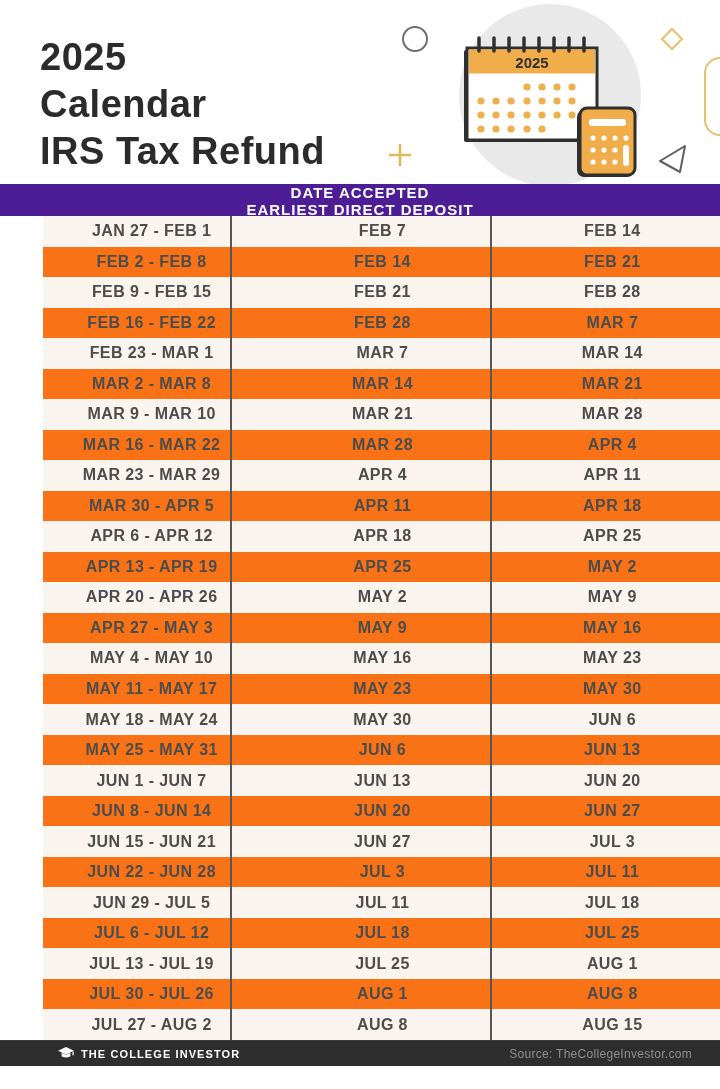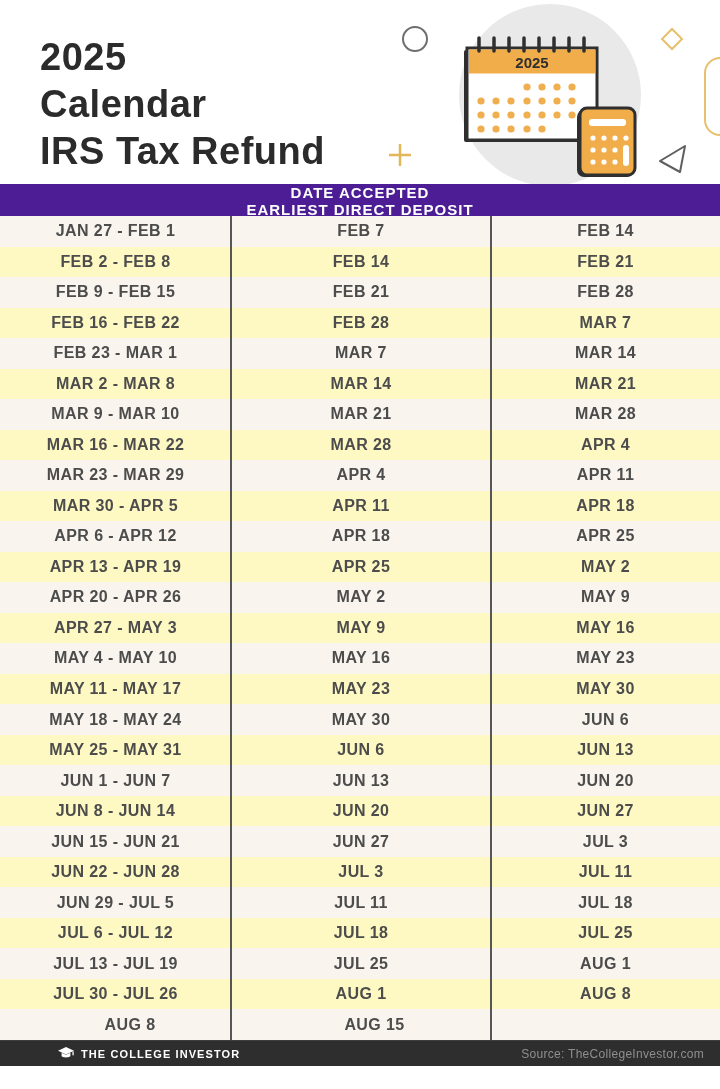--- a/index.html
+++ b/index.html
@@ -21,37 +21,37 @@
   .thead{
     height:32px;background:#4c1d95;display:flex;align-items:center;flex-direction:column;
   }
   .thead .hcell{
     color:#ffffff;font-weight:bold;font-size:15px;letter-spacing:1px;
     text-align:center;
   }
   .c1{width:231px;} .c2{width:260px;} .c3{width:229px;}
   
   .tbody{
-    height:824px;display:flex;flex-direction:column;position:relative;
+    height:824px;display:flex;flex-direction:column;position:relative;padding-left:43px;
   }
   .row{flex:1;display:flex;align-items:center;}
   .row.cream{background:#f9f5ee;}
-  .row.tan{background:#fef9c3;}
+  .row.tan{background:#f97316;}
   .cell{
     text-align:center;font-size:16px;font-weight:600;color:#4c4c4c;
     letter-spacing:.4px;
   }
   .vline{
     position:absolute;top:0;bottom:0;width:2px;background:#565656;
   }
   .vline.v1{left:230px;} .vline.v2{left:490px;}
   
   .footer{
     height:26px;background:#2e2e2e;display:flex;align-items:center;
-    justify-content:space-between;padding:0 16px 0 58px;box-sizing:border-box;
+    justify-content:space-between;padding:0 28px 0 58px;box-sizing:border-box;
     border-top:1px solid #3d3d3d;
   }
   .brand{display:flex;align-items:center;gap:7px;}
   .brand-text{
     color:#ffffff;font-weight:bold;font-size:11px;letter-spacing:1.1px;
   }
   .source{color:#8f8f8f;font-size:12px;letter-spacing:.3px;}
 </style>
 </head>
 <body>
@@ -305,20 +305,21 @@
       <div class="cell c3">AUG 1</div>
     </div>
 
     <div class="row tan">
       <div class="cell c1">JUL 30 - JUL 26</div>
       <div class="cell c2">AUG 1</div>
       <div class="cell c3">AUG 8</div>
     </div>
 
     <div class="row cream">
+      <div class="cell c1">JUL 27 - AUG 2</div>
       <div class="cell c2">AUG 8</div>
       <div class="cell c3">AUG 15</div>
     </div>
   </div>
 
   <div class="footer">
     <div class="brand">
       <svg width="16" height="13" viewBox="0 0 16 13">
         <path d="M8 0 L16 3.8 L8 7.6 L0 3.8 Z" fill="#ffffff"></path>
         <path d="M3.6 5.7 V9.1 C3.6 10.8 12.4 10.8 12.4 9.1 V5.7 L8 7.8 Z" fill="#ffffff"></path>

